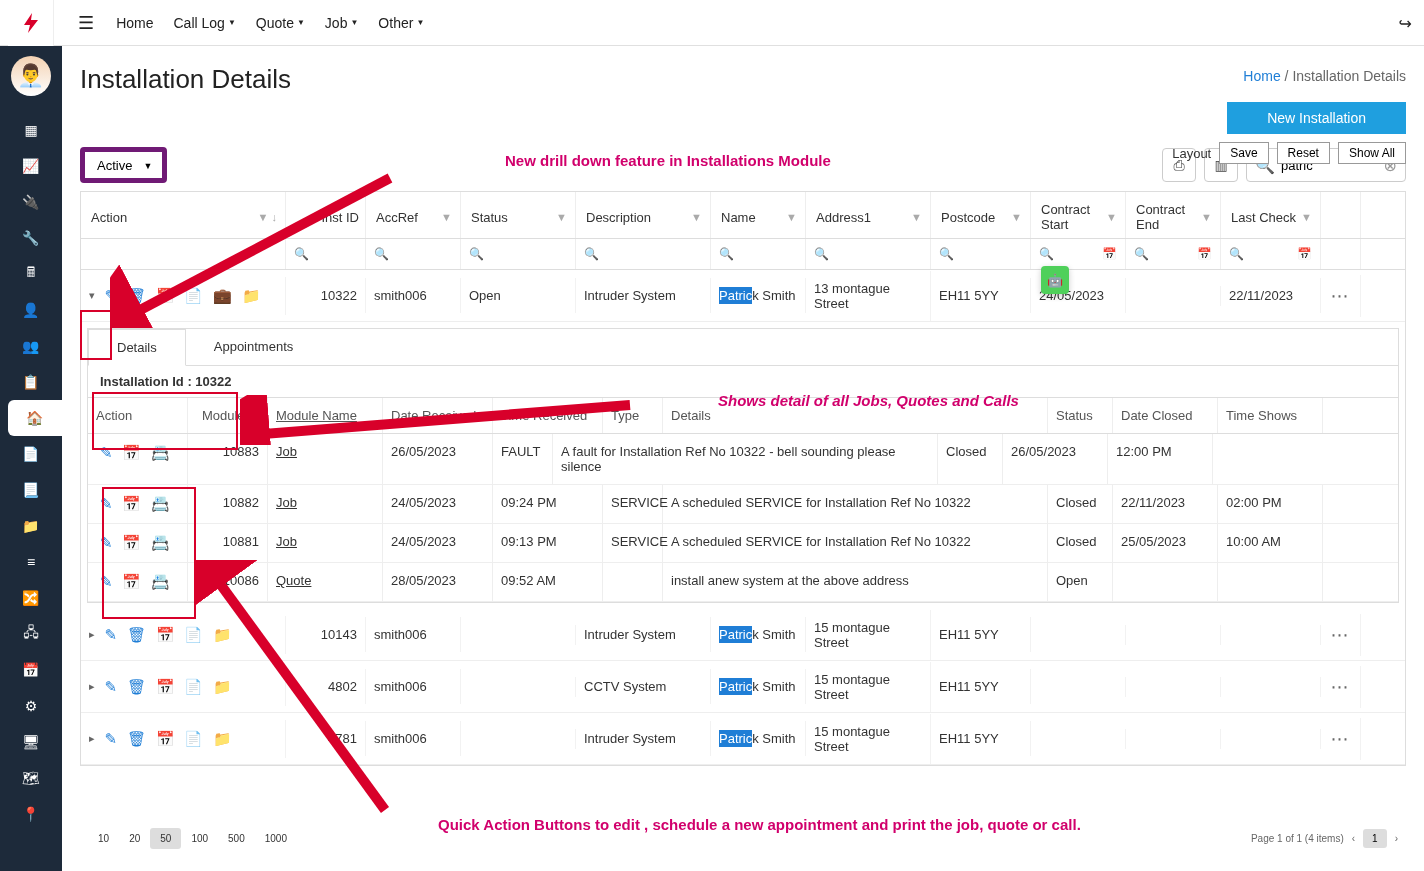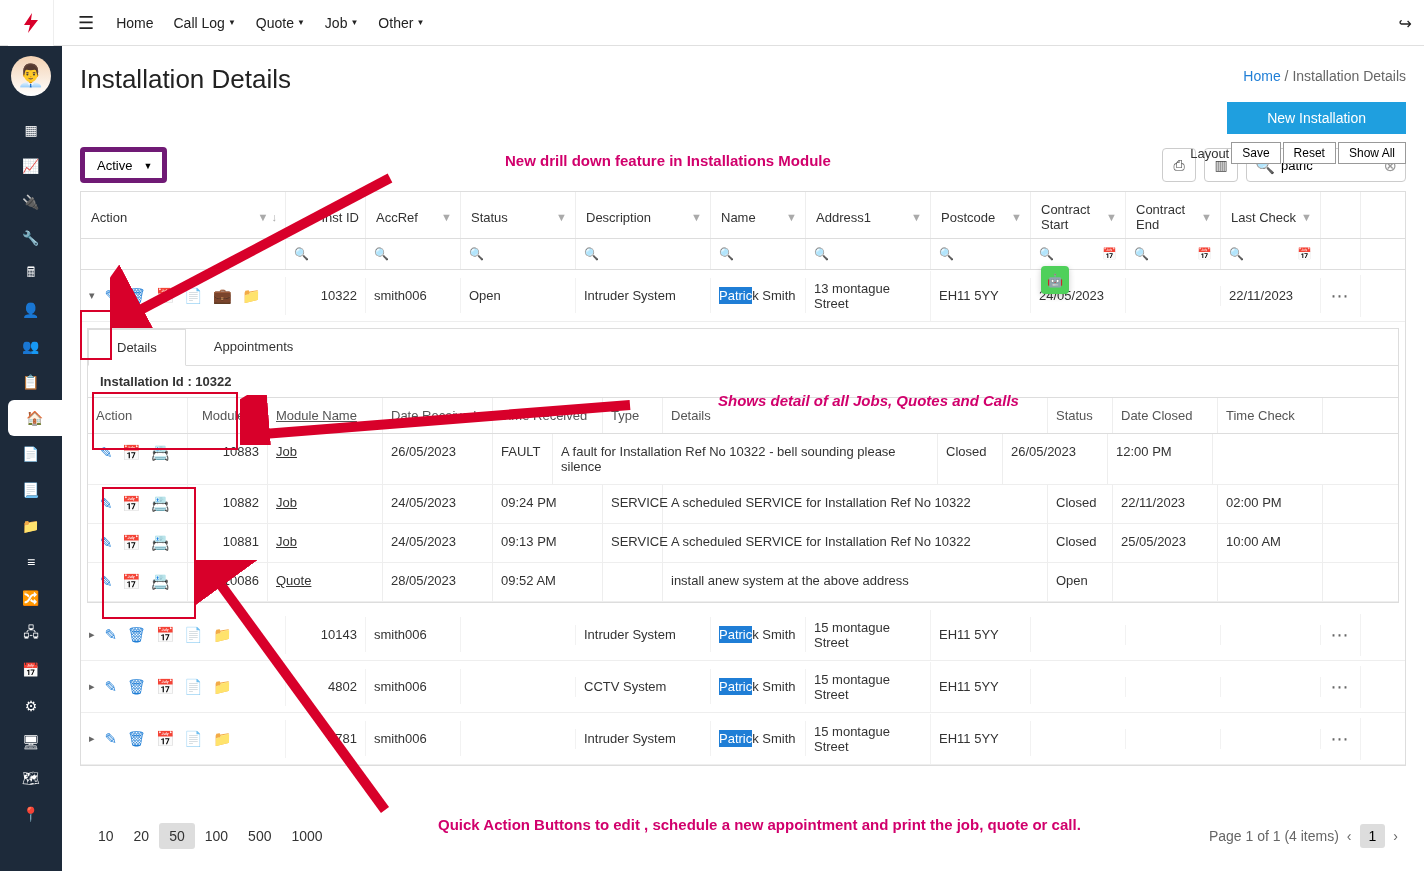--- a/index.html
+++ b/index.html
@@ -17,21 +17,21 @@
 .side-ico.active { background: #fff; color: #1d2a3a; border-radius: 6px 0 0 6px; margin-left: 8px; width: 54px; }
 .page { position: absolute; left: 62px; top: 46px; right: 0; bottom: 0; background: #fff; padding: 18px 18px 0 18px; overflow: hidden; }
 h1 { font-size: 26px; font-weight: 400; color: #222; }
 .bcrumb { position: absolute; right: 18px; top: 22px; font-size: 14px; color: #666; }
 .bcrumb a { color: #1f7ed6; }
 .filter-row { display: flex; align-items: center; margin-top: 20px; }
 .filter-row label { font-size: 14px; font-weight: 600; color: #333; margin-right: 22px; }
 .filter-select { width: 185px; height: 30px; border: 1px solid #ccc; border-radius: 4px; background: #fff; }
 .right-buttons { position: absolute; right: 18px; top: 56px; display: flex; flex-direction: column; align-items: flex-end; gap: 8px; }
 .btn-new { background: #1f9fdf; color: #fff; border: none; padding: 8px 40px; font-size: 14px; cursor: pointer; }
-.layout-row { display: flex; align-items: center; font-size: 13px; color: #333; gap: 2px; }
+.layout-row { display: flex; align-items: center; font-size: 13px; color: #333; gap: 8px; }
 .layout-row .sm-btn { border: 1px solid #999; background: #fff; padding: 3px 10px; font-size: 12px; cursor: pointer; }
 .toolbar { display: flex; align-items: center; margin-top: 48px; height: 44px; }
 .dd-active { border: 5px solid #701a75; border-radius: 4px; padding: 6px 30px 5px 12px; font-size: 13px; background: #fff; position: relative; cursor: pointer; }
 .dd-active .caret2 { position: absolute; right: 10px; top: 9px; font-size: 9px; }
 .tool-right { margin-left: auto; display: flex; align-items: center; gap: 8px; }
 .icon-btn { border: 1px solid #ccc; border-radius: 4px; width: 34px; height: 34px; display: flex; align-items: center; justify-content: center; color: #444; cursor: pointer; font-size: 14px; }
 .search-box { border: 1px solid #ccc; border-radius: 4px; height: 34px; display: flex; align-items: center; padding: 0 8px; width: 160px; }
 .search-box input { border: none; width: 100px; font-size: 13px; margin-left: 6px; outline: none; }
 .search-box .clear { color: #999; margin-left: auto; font-size: 16px; cursor: pointer; }
 .grid { border: 1px solid #ddd; margin-top: 4px; font-size: 13px; color: #333; }
@@ -94,21 +94,21 @@
 .sgc.drec { width: 110px; }
 .sgc.trec { width: 110px; }
 .sgc.type { width: 60px; }
 .sgc.det { width: 385px; }
 .sgc.stat2 { width: 65px; }
 .sgc.dclose { width: 105px; }
 .sgc.tclose { width: 105px; }
 .subrow { display: flex; border-bottom: 1px solid #eee; font-size: 13px; }
 .subrow .sgc { color: #333; }
 .subrow .sgc.act { display: flex; gap: 10px; color: #1f7ed6; font-size: 15px; padding-left: 12px; }
-.pager-row { display: flex; align-items: center; padding: 10px 8px; font-size: 14px; color: #333; position: absolute; bottom: 12px; left: 18px; right: 18px; }
+.pager-row { display: flex; align-items: center; padding: 10px 8px; font-size: 10px; color: #333; position: absolute; bottom: 12px; left: 18px; right: 18px; }
 .pg-size { padding: 5px 10px; cursor: pointer; }
 .pg-size.active { background: #ddd; border-radius: 3px; }
 .pager-right { margin-left: auto; display: flex; align-items: center; gap: 8px; color: #666; text-align: center; }
 .pg-num { background: #ddd; padding: 4px 9px; border-radius: 3px; color: #000; }
 .annot { position: absolute; color: #d1006c; font-weight: 600; font-size: 15px; pointer-events: none; }
 .redbox { position: absolute; border: 2px solid #d8002a; pointer-events: none; }
 .arrow { position: absolute; pointer-events: none; }
 .robot-ico { position: absolute; width: 28px; height: 28px; background: #4fd05a; border-radius: 4px; display: flex; align-items: center; justify-content: center; color: #fff; font-size: 13px; box-shadow: 0 2px 6px rgba(0,0,0,.2); }
 </style>
 </head>
@@ -291,21 +291,21 @@
       <div class="subgrid-head">
         <div class="sgc act">Action</div>
         <div class="sgc mid">Module Id</div>
         <div class="sgc mname">Module Name</div>
         <div class="sgc drec">Date Received</div>
         <div class="sgc trec">Time Received</div>
         <div class="sgc type">Type</div>
         <div class="sgc det">Details</div>
         <div class="sgc stat2">Status</div>
         <div class="sgc dclose">Date Closed</div>
-        <div class="sgc tclose">Time Check</div>
+        <div class="sgc tclose">Time Shows</div>
       </div>
       <div id="subrows">
           <div class="subrow">
     <div class="sgc act">
               <span>✎</span>
               <span>📅</span>
               <span>📇</span>
             </div>
     <div class="sgc mid">10883</div>
     <div class="sgc mname">Job</div>

